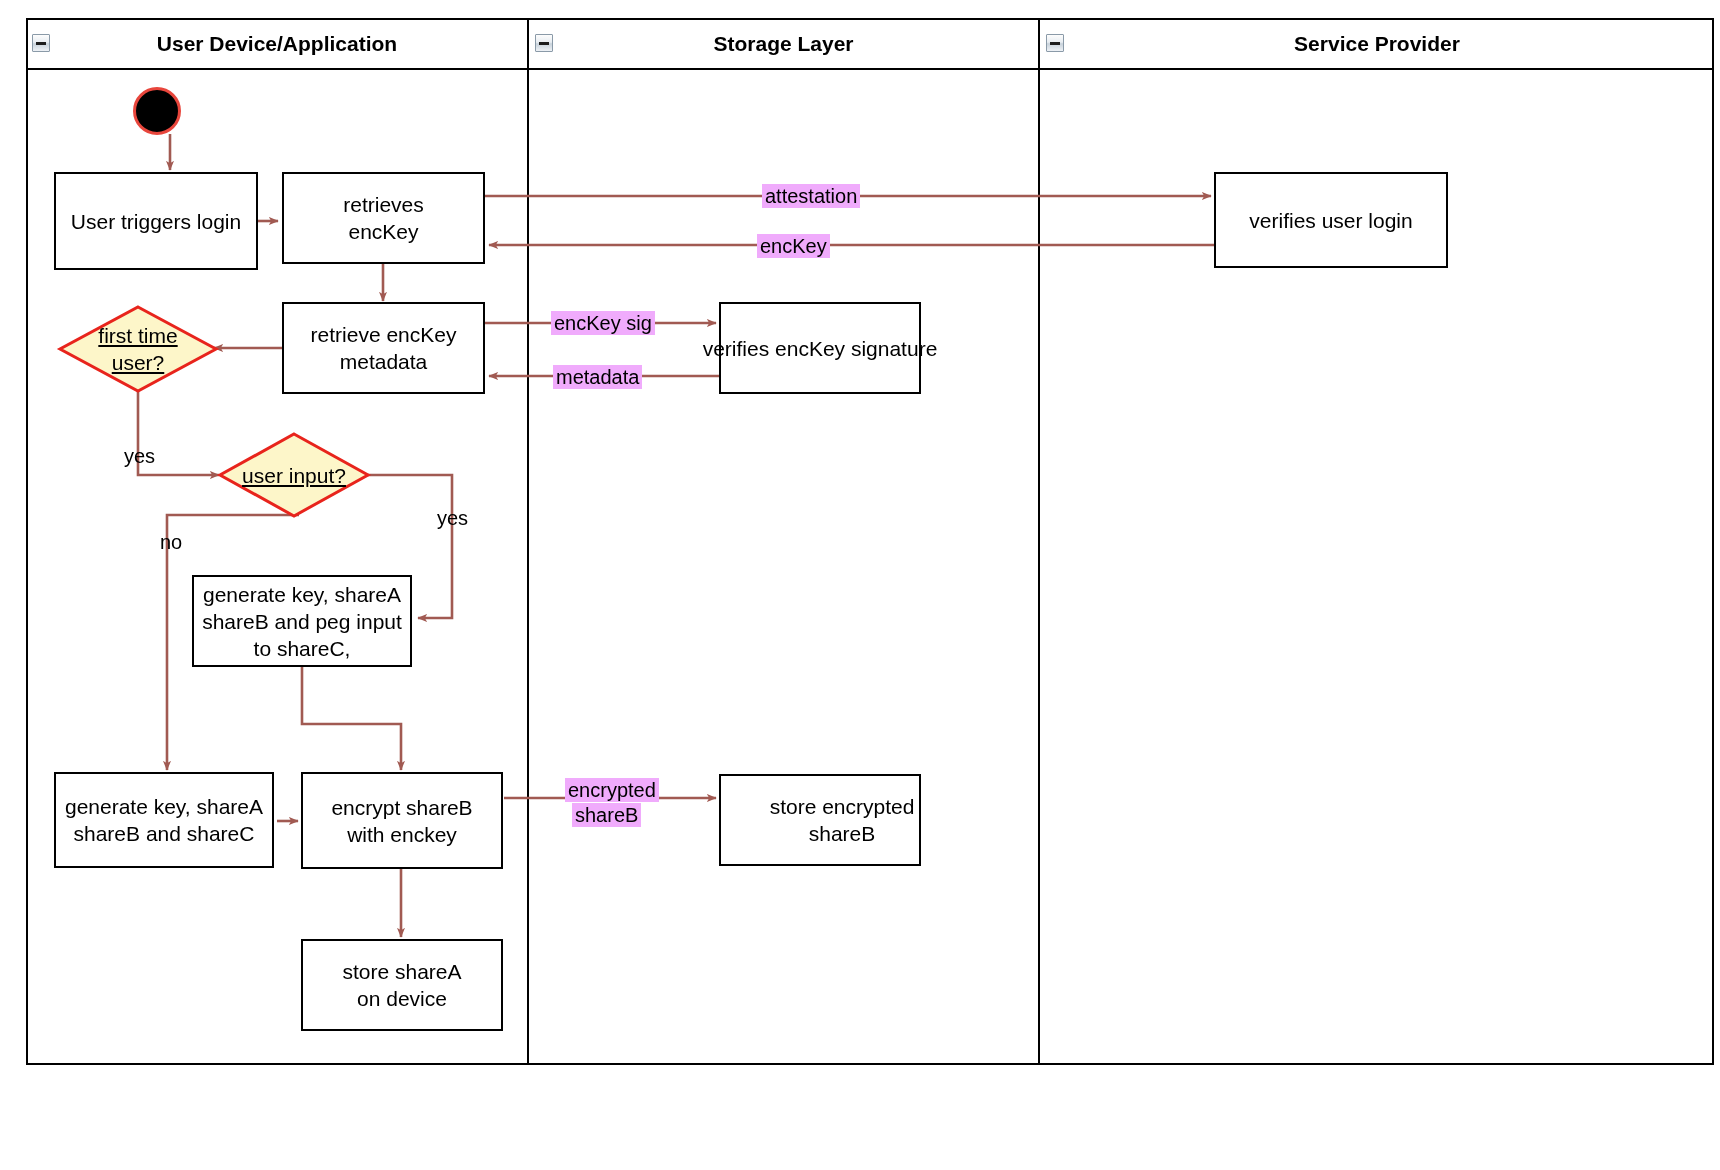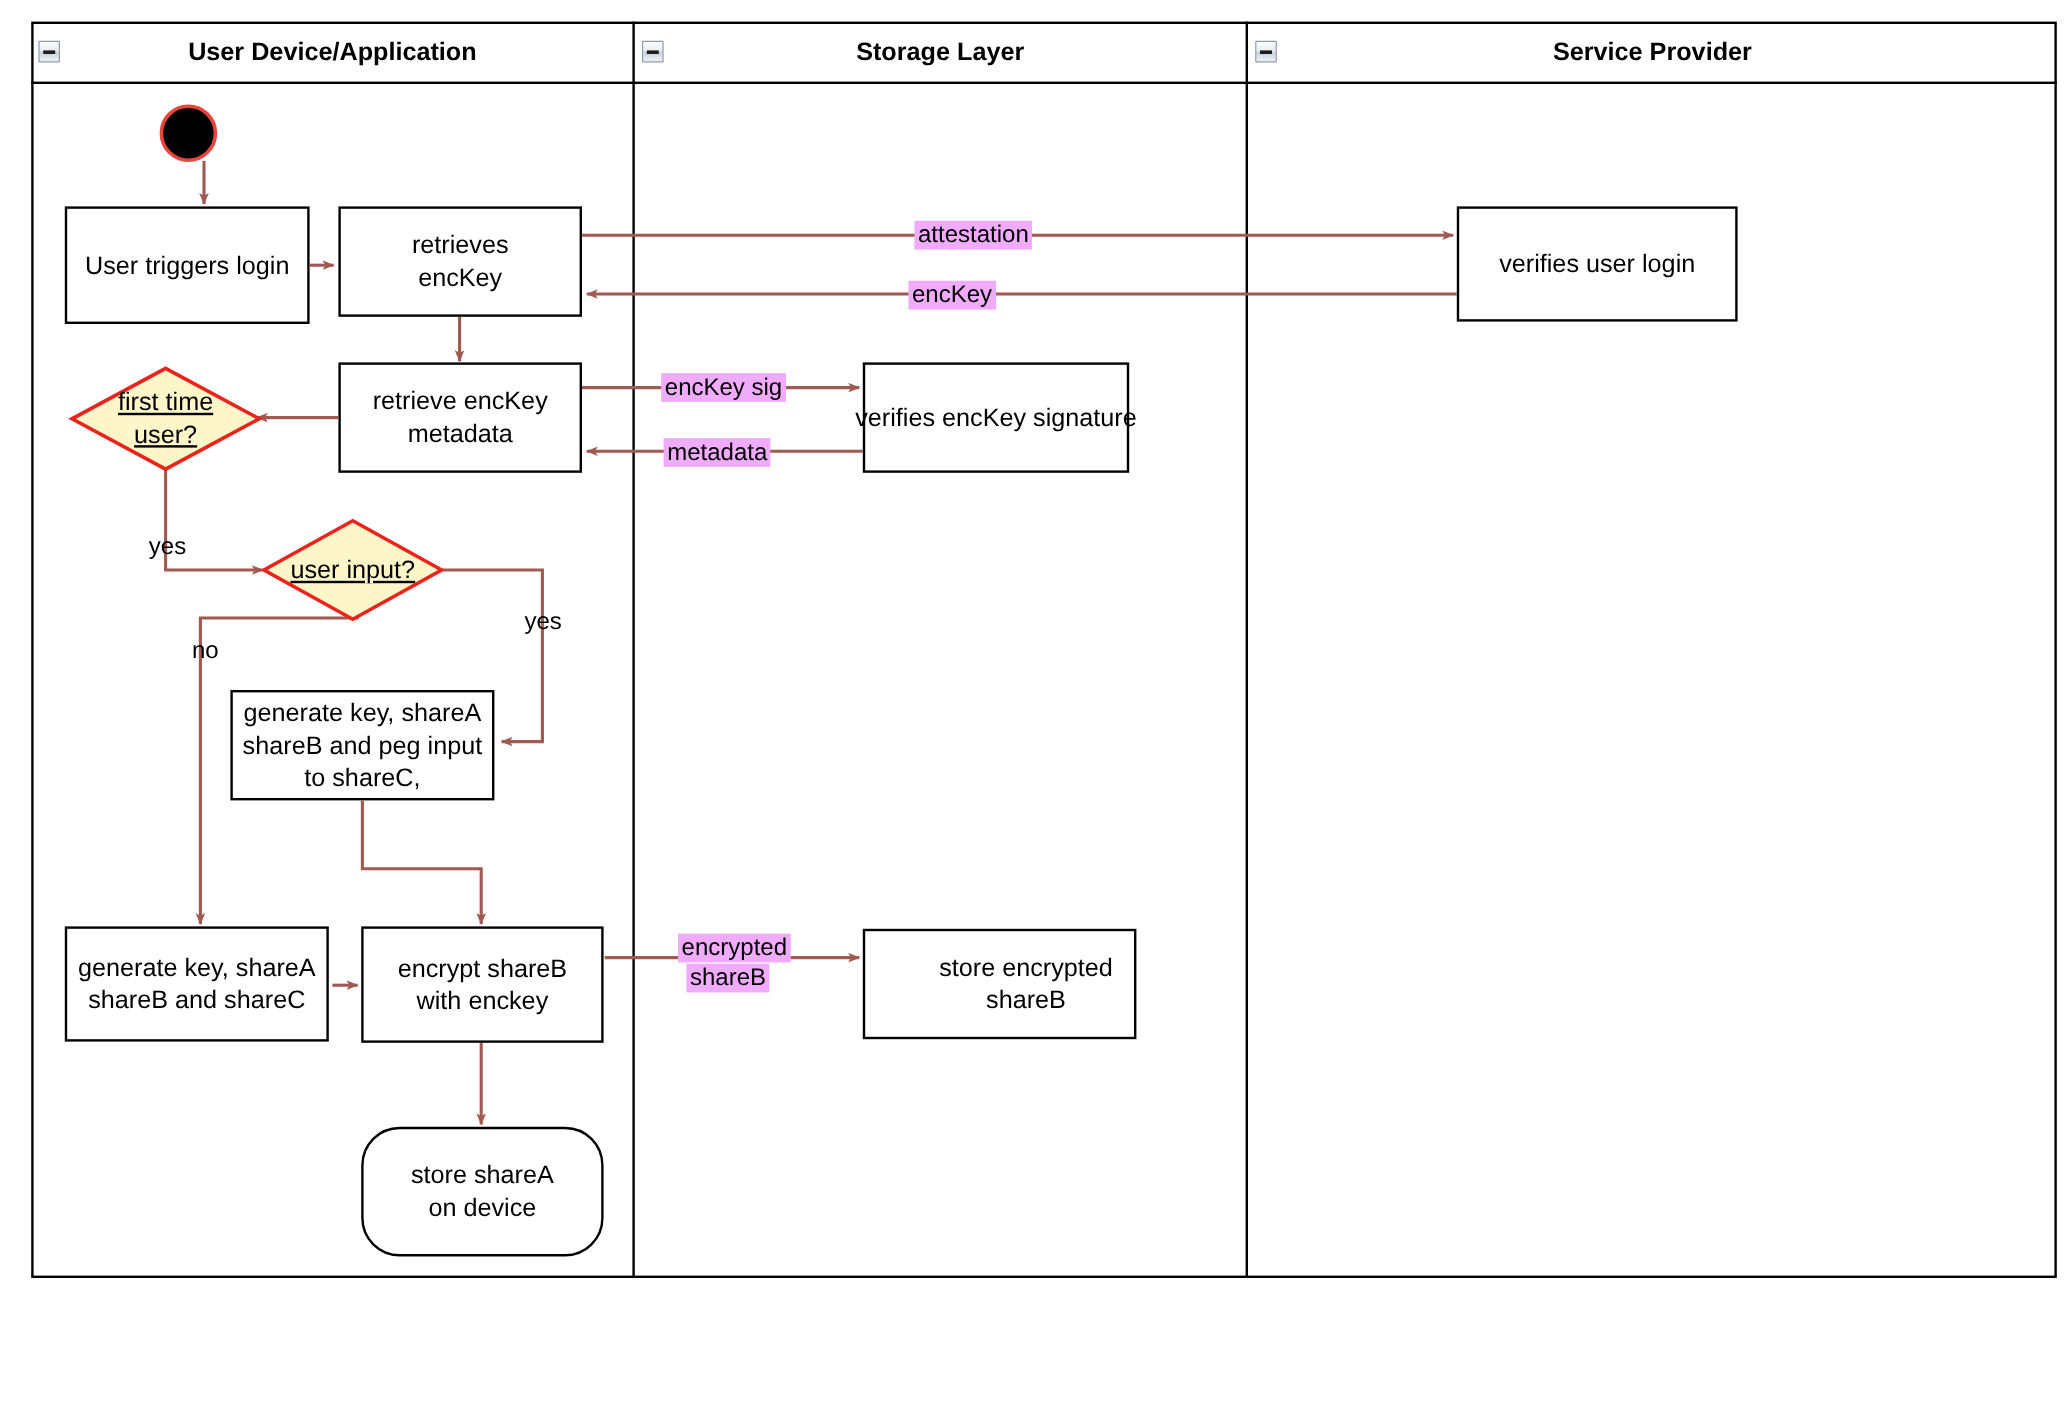--- a/index.html
+++ b/index.html
@@ -244,26 +244,26 @@
   <div class="node overflow-text" style="left:192px; top:563px; width:220px; height:92px;">generate key, shareA
 shareB and peg input
 to shareC,</div>
 
   <div class="node overflow-text" style="left:54px; top:760px; width:220px; height:96px;">generate key, shareA
 shareB and shareC</div>
 
   <div class="node" style="left:301px; top:760px; width:202px; height:97px;">encrypt shareB
 with enckey</div>
 
-  <div class="node" style="left:301px; top:927px; width:202px; height:108px;border-radius:32px;">store shareA
+  <div class="node" style="left:301px; top:927px; width:202px; height:92px;">store shareA
 on device</div>
 
-  <div class="node overflow-text" style="left:719px; top:290px; width:222px; height:92px;">verifies encKey signature</div>
-
-  <div class="node" style="left:719px; top:762px; width:228px; height:92px;padding-left:44px;">store encrypted
+  <div class="node overflow-text" style="left:719px; top:290px; width:202px; height:92px;">verifies encKey signature</div>
+
+  <div class="node" style="left:719px; top:762px; width:202px; height:92px;padding-left:44px;">store encrypted
 shareB</div>
 
   <div class="node" style="left:1214px; top:160px; width:234px; height:96px;">verifies user login</div>
 
   <div class="edge-label" style="left:762px; top:172px;">attestation</div>
 
   <div class="edge-label" style="left:757px; top:222px;">encKey</div>
 
   <div class="edge-label" style="left:551px; top:299px;">encKey sig</div>
 

